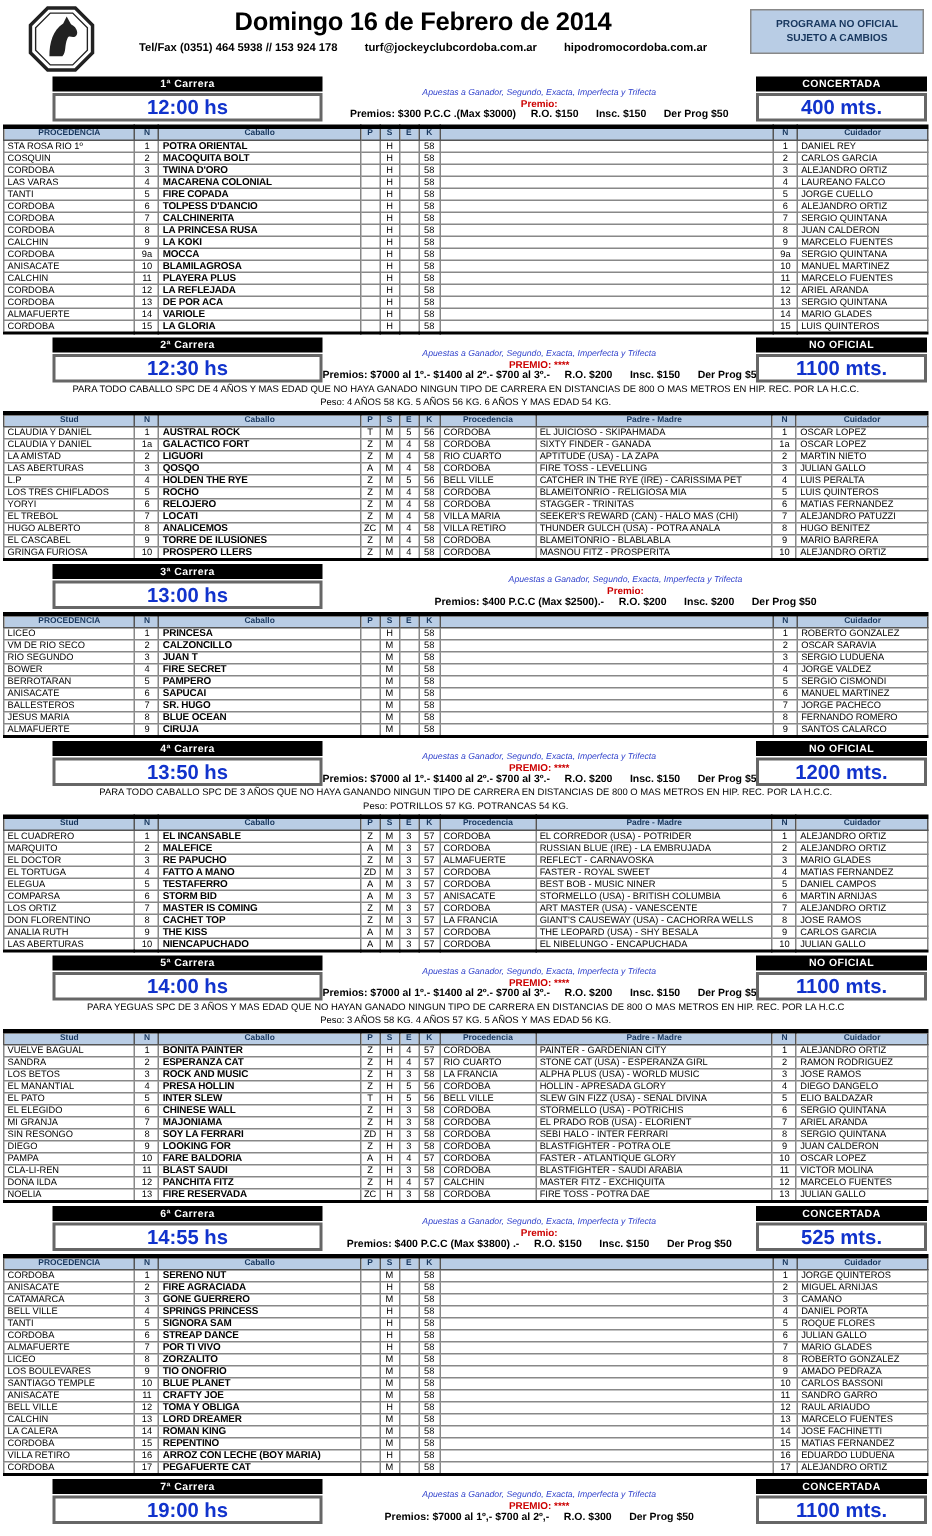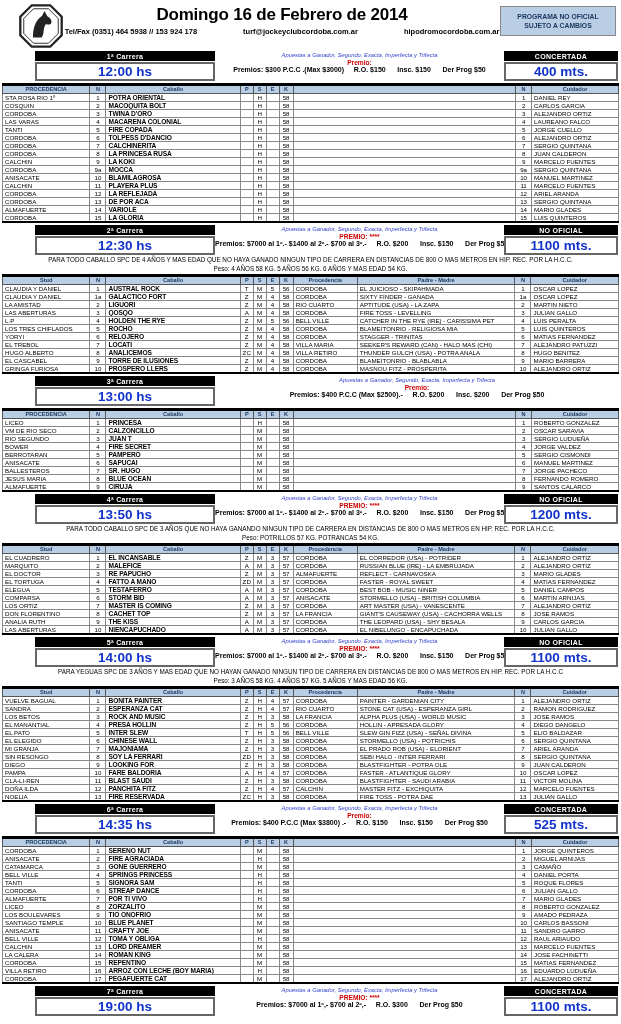--- a/index.html
+++ b/index.html
@@ -4,27 +4,27 @@
 <style>
   html,body{margin:0;padding:0;background:#fff;overflow:hidden;}
   body{width:621px;height:1024px;font-family:"Liberation Sans",sans-serif;color:#000;}
   .page{width:617px;margin:0 auto;padding-top:2px;}
 
   
   .top-header{display:flex;align-items:flex-start;padding:1px 2px 0 2px;}
   .logo{width:46px;height:46px;margin-left:14px;flex:0 0 auto;}
   .head-center{flex:1;text-align:center;padding-top:2px;}
   .title-line{display:flex;justify-content:center;gap:26px;font-size:17px;font-weight:bold;letter-spacing:-0.2px;}
-  .contact-line{display:flex;justify-content:center;gap:46px;font-size:7.5px;font-weight:bold;margin-top:2px;}
+  .contact-line{display:flex;justify-content:center;gap:18px;font-size:7.5px;font-weight:bold;margin-top:2px;}
   .notice-box{width:110px;flex:0 0 auto;background:#b9cde5;border:1px solid #888;
     text-align:center;font-size:6.8px;font-weight:bold;color:#17365d;padding:5px 2px;margin:3px 1px 0 0;line-height:9px;}
 
   
   .race-block{margin-top:2px;}
-  .race-head{display:flex;align-items:flex-start;}
+  .race-head{display:flex;align-items:flex-end;}
   .rh-left{width:180px;margin-left:33px;flex:0 0 auto;}
   .rh-right{width:114px;margin-right:1px;flex:0 0 auto;}
   .race-label-box{background:#000;color:#fff;font-size:7px;font-weight:bold;text-align:center;
     padding:1.5px 0;letter-spacing:0.3px;}
   .race-time-box,.race-dist-box{border:2px solid #666;background:#fff;color:#1133cc;font-size:13.5px;
     font-weight:bold;text-align:center;line-height:15px;margin-top:1px;}
   .rh-center{flex:1;text-align:center;padding-top:1px;min-width:0;}
   .bets{color:#3344cc;font-style:italic;font-size:5.8px;line-height:7px;}
   .premio{color:#cc0000;font-size:6.6px;font-weight:bold;line-height:7px;}
   .premios{font-size:7px;font-weight:bold;line-height:8.5px;white-space:pre;}
@@ -1052,21 +1052,21 @@
               <td class="center">13</td>
               <td>JULIAN GALLO</td>
             </tr>
           </tbody>
         </table>
       </div>
       <div class="race-block">
         <div class="race-head">
           <div class="rh-left">
             <div class="race-label-box">6ª Carrera</div>
-            <div class="race-time-box">14:35 hs</div>
+            <div class="race-time-box">14:55 hs</div>
           </div>
           <div class="rh-center">
             <div class="bets">Apuestas a Ganador, Segundo, Exacta, Imperfecta y Trifecta</div>
             <div class="premio">Premio:</div>
             <div class="premios">Premios: $400 P.C.C (Max $3800) .-     R.O. $150      Insc. $150      Der Prog $50</div>
           </div>
           <div class="rh-right">
             <div class="race-label-box">CONCERTADA</div>
             <div class="race-dist-box">525 mts.</div>
           </div>

